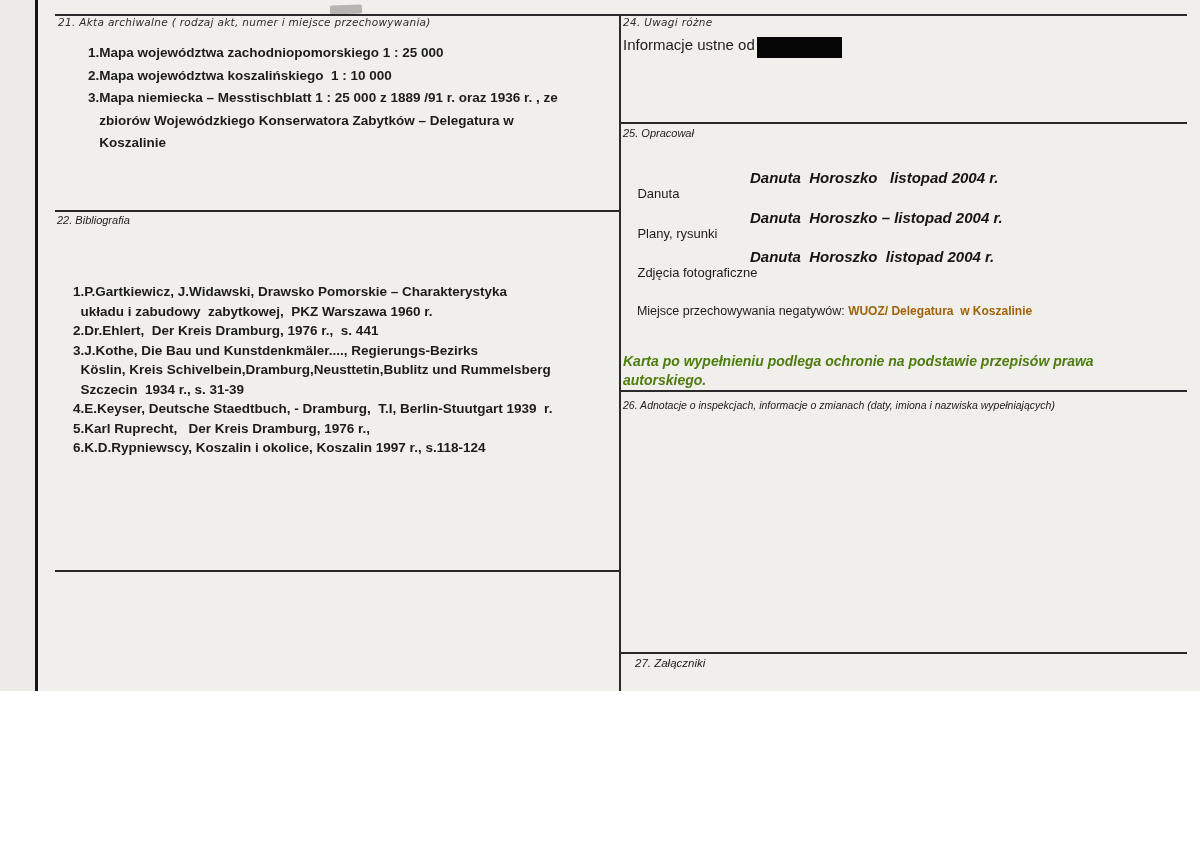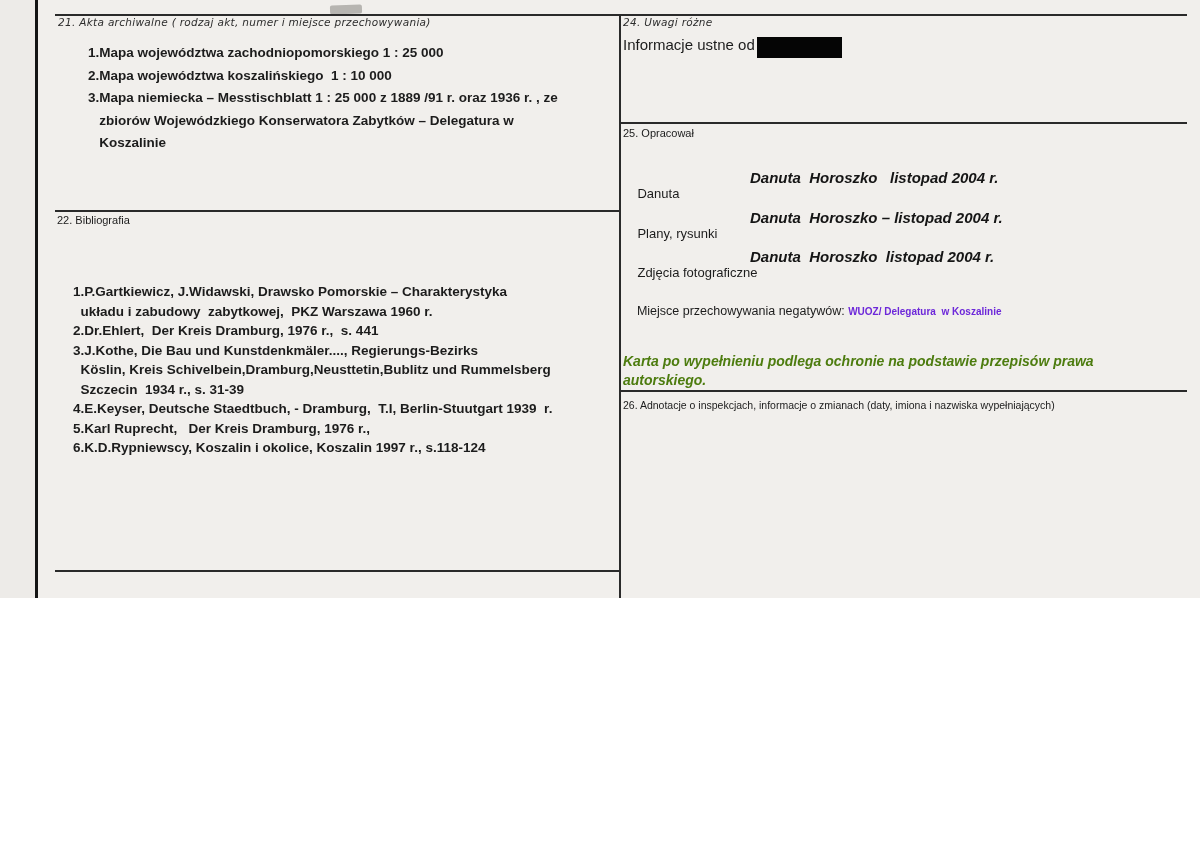--- a/index.html
+++ b/index.html
@@ -1,19 +1,19 @@
 <!DOCTYPE html>
 <html><head>
 <meta charset="utf-8">
 <style>
   html, body { margin: 0; padding: 0; }
   .page {
     position: relative;
     width: 1200px;
-    height: 598px;
+    height: 691px;
     background: #f1efec;
     font-family: "Liberation Sans", sans-serif;
     color: #1c1c1c;
     overflow: hidden;
   }
   
   .scan-left-strip { position: absolute; left: 0; top: 0; width: 35px; height: 851px; background: #edebe8; }
   .scan-left-line  { position: absolute; left: 35px; top: 0; width: 3px; height: 851px; background: #141414; }
   .scan-bottom-bar { position: absolute; left: 88px; top: 842px; width: 1112px; height: 9px; background: #0d0d0d; }
   .scan-smudge    { position: absolute; left: 330px; top: 5px; width: 32px; height: 9px; background: #b7b5b1; transform: rotate(-2deg); border-radius: 2px; }
@@ -35,20 +35,21 @@
     font-family: "DejaVu Sans", sans-serif;
     font-style: italic;
     font-size: 10.5px;
     letter-spacing: 0.3px;
     color: #2d2d2d;
   }
   .print-header {
     position: absolute;
     font-size: 11px;
     color: #1b1b1b;
+    font-style: italic;
   }
   .pre-block {
     position: absolute;
     white-space: pre;
     font-size: 13.5px;
     line-height: 22.5px;
     font-weight: bold;
   }
   .pre-block.tight { line-height: 19.5px; }
 
@@ -72,21 +73,21 @@
     font-weight: bold;
     font-style: italic;
     white-space: pre;
     color: #151515;
   }
   .row-tekst  { top: 171px; }
   .row-plany  { top: 211px; }
   .row-zdjecia{ top: 250px; }
 
   .negatives-row { position: absolute; left: 623px; top: 290px; font-size: 12.5px; white-space: pre; }
-  .negatives-row .neg-value { font-size: 10px; font-weight: bold; white-space: pre; color: #6d28d9; margin-top: 29px; }
+  .negatives-row .neg-value { font-size: 12px; font-weight: bold; white-space: pre; color: #a16207; margin-top: 29px; }
 
   .copyright-note {
     position: absolute;
     left: 623px; top: 352px;
     width: 548px;
     font-size: 14px;
     font-weight: bold;
     font-style: italic;
     line-height: 19px;
     color: #4d7c0f;

